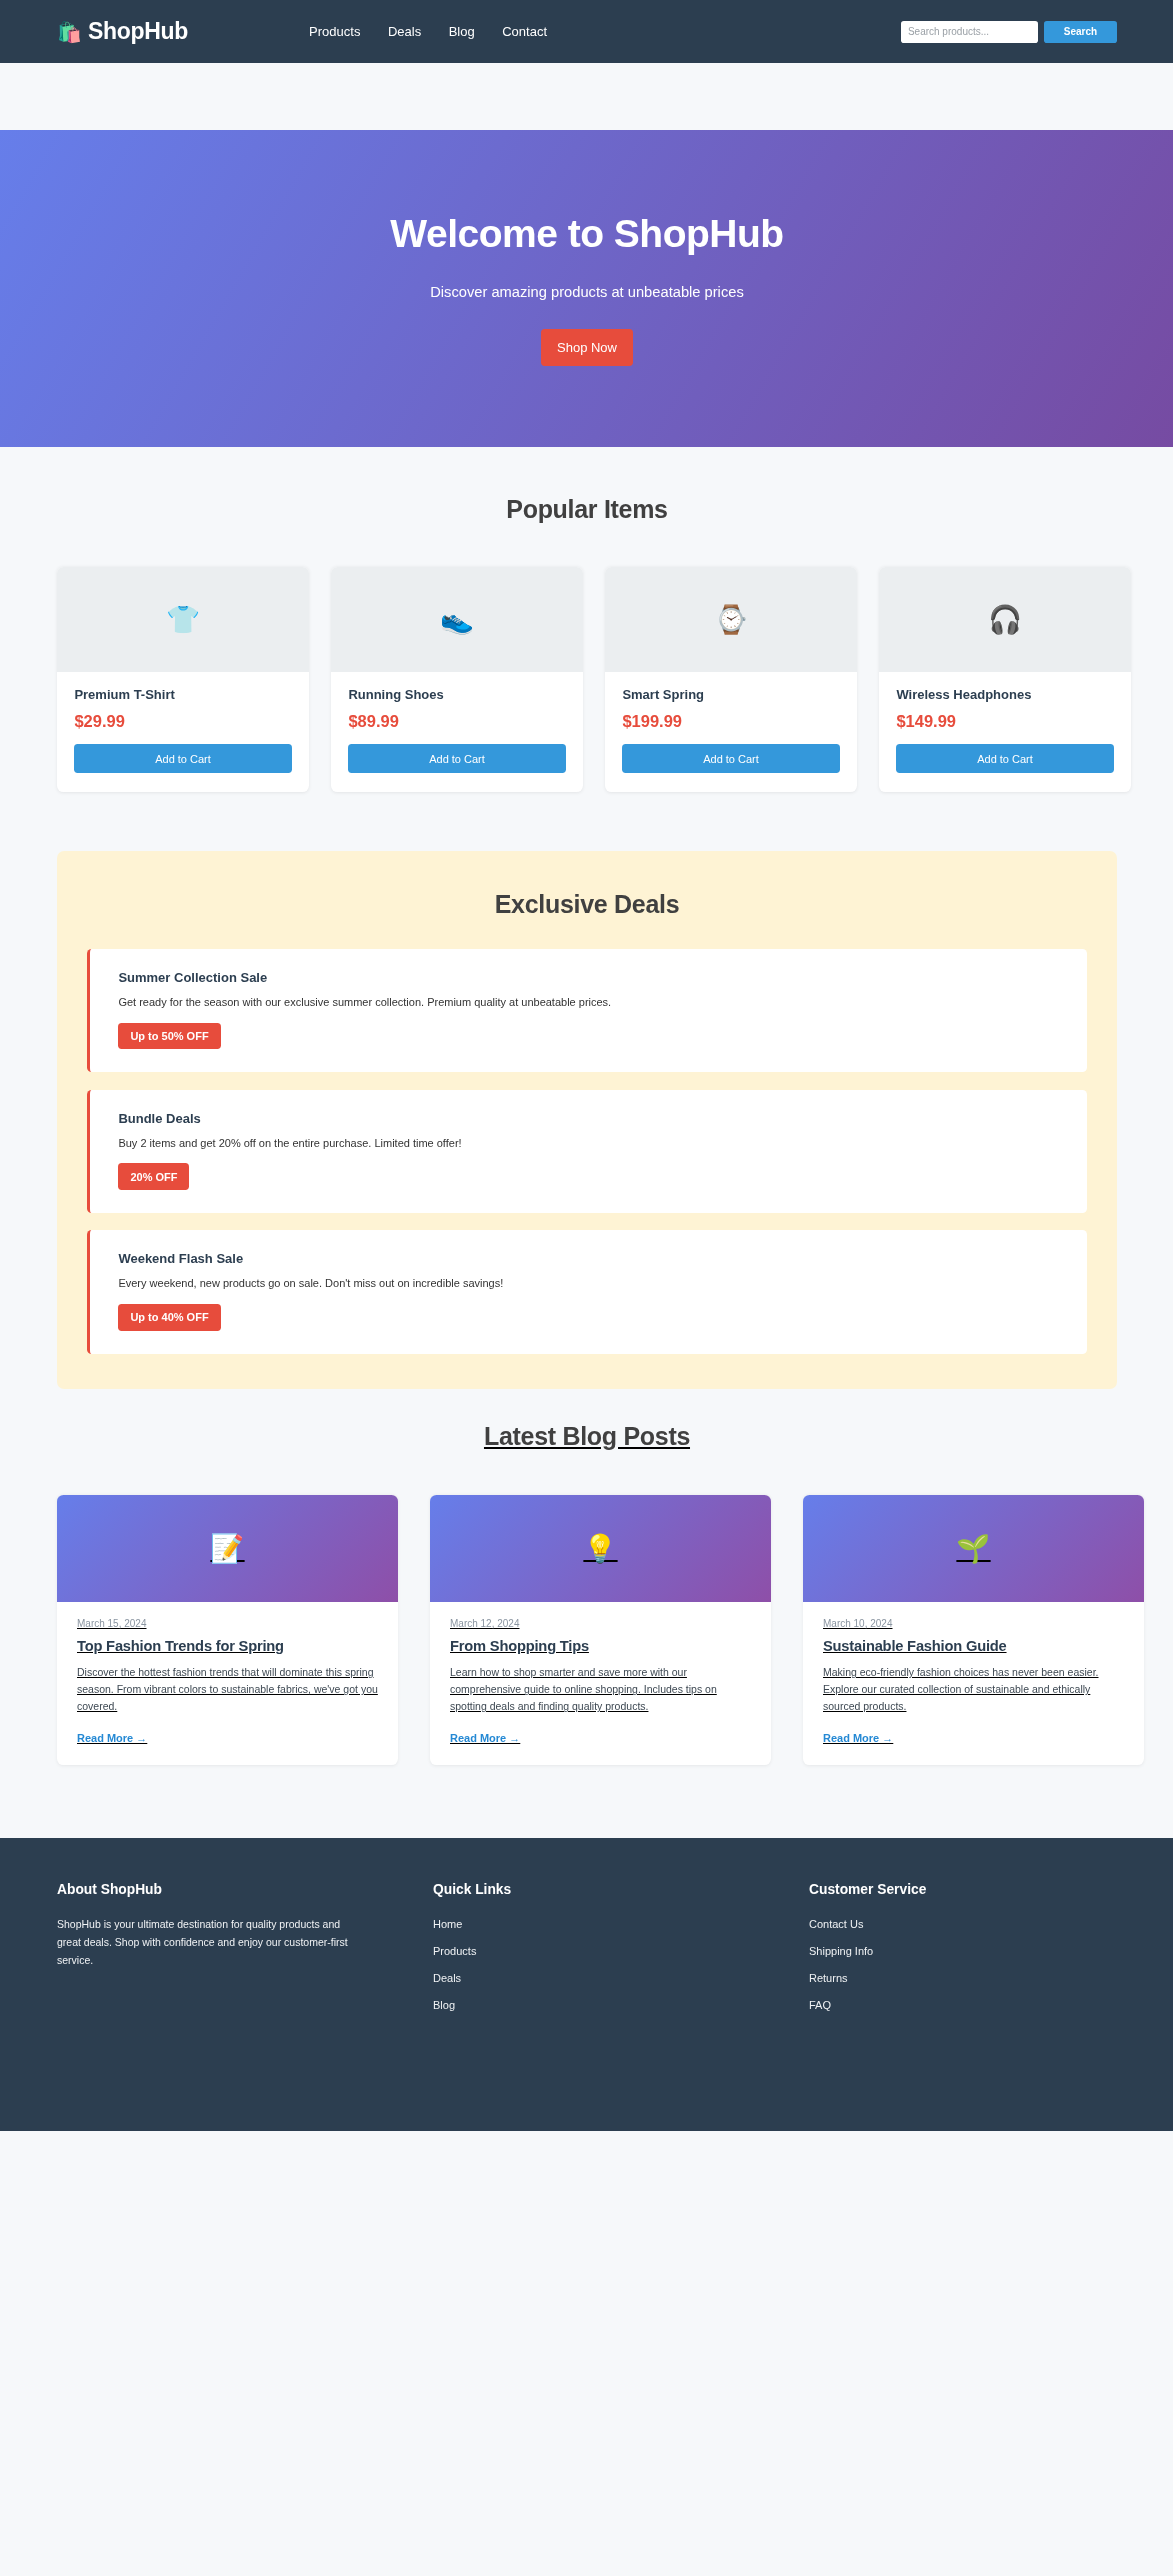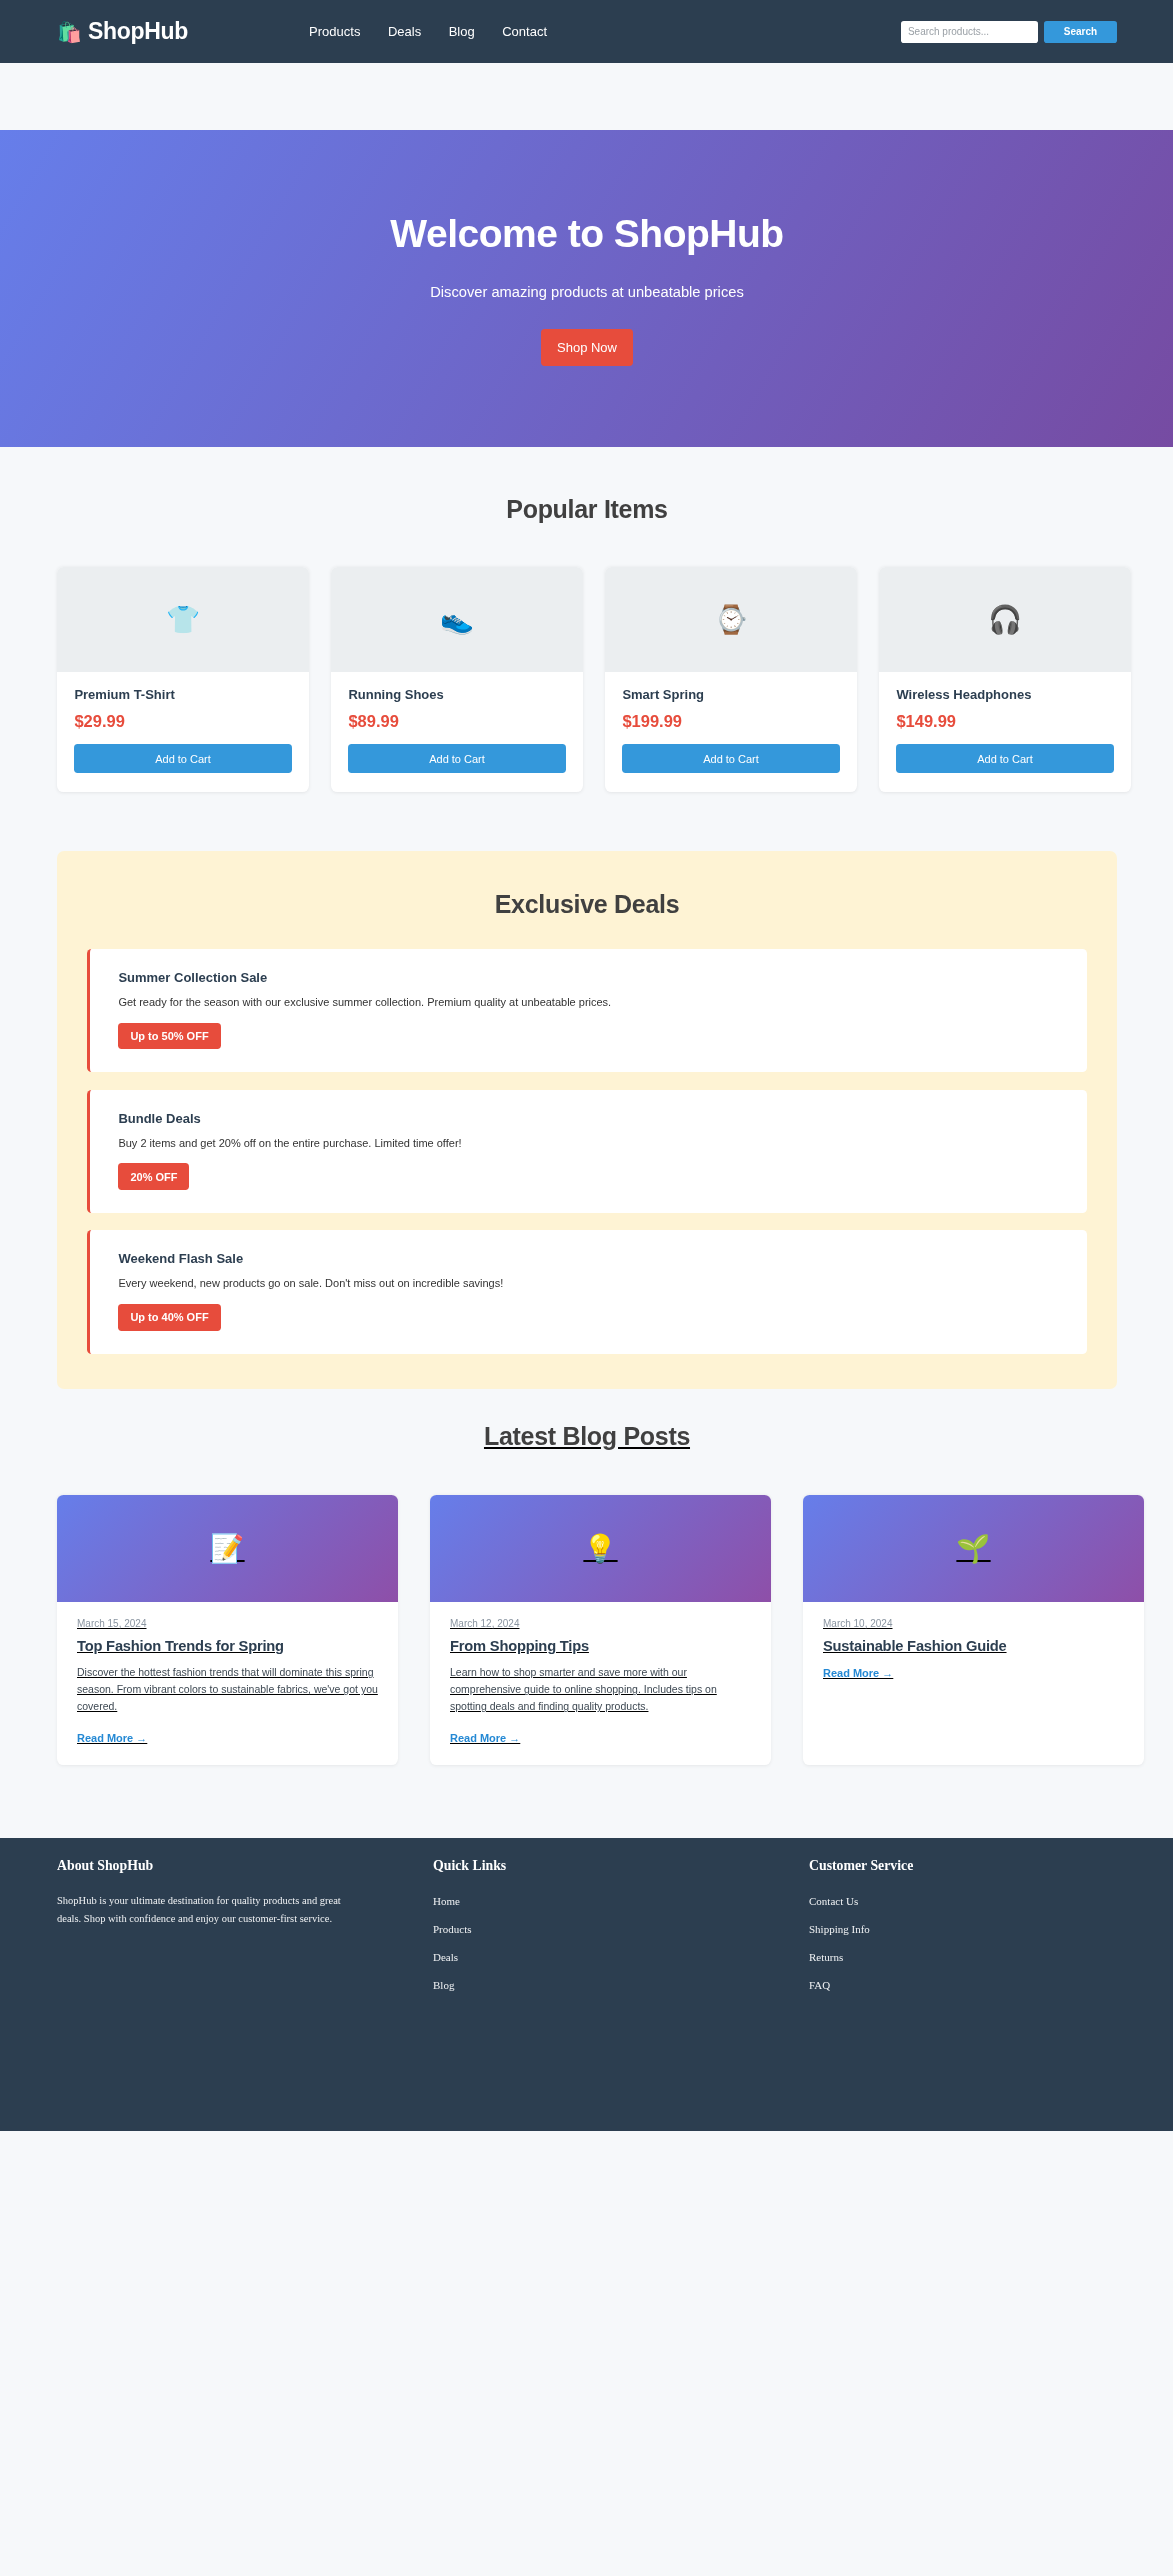--- a/index.html
+++ b/index.html
@@ -248,23 +248,22 @@
     font-weight: bold;
     color: #2589d4;
     text-decoration: none;
   }
 
   
   .footer-gap { height: 73px; }
   .footer {
     background: #2c3e50;
     color: #ffffff;
-    padding: 20px 57px 0 57px;
+    padding: 44px 57px 0 57px;
     height: 293px;
-    font-family: Liberation Serif, serif;
   }
   .footer-grid {
     display: grid;
     grid-template-columns: 376px 376px 1fr;
   }
   .footer-head {
     font-size: 13.8px;
     font-weight: bold;
     margin-bottom: 17.4px;
   }
@@ -413,20 +412,21 @@
       </div>
     </div>
 
     <div class="blog-card">
       <div class="blog-img">
         <span>🌱</span>
       </div>
       <div class="blog-body">
         <div class="blog-date">March 10, 2024</div>
         <div class="blog-title">Sustainable Fashion Guide</div>
+        <div class="blog-excerpt">Making eco-friendly fashion choices has never been easier. Explore our curated collection of sustainable and ethically sourced products.</div>
         <a class="blog-link" href="#">Read More →</a>
       </div>
     </div>
 
   </div>
 </section>
 
 <div class="footer-gap"></div>
 <footer class="footer">
   <div class="footer-grid">

